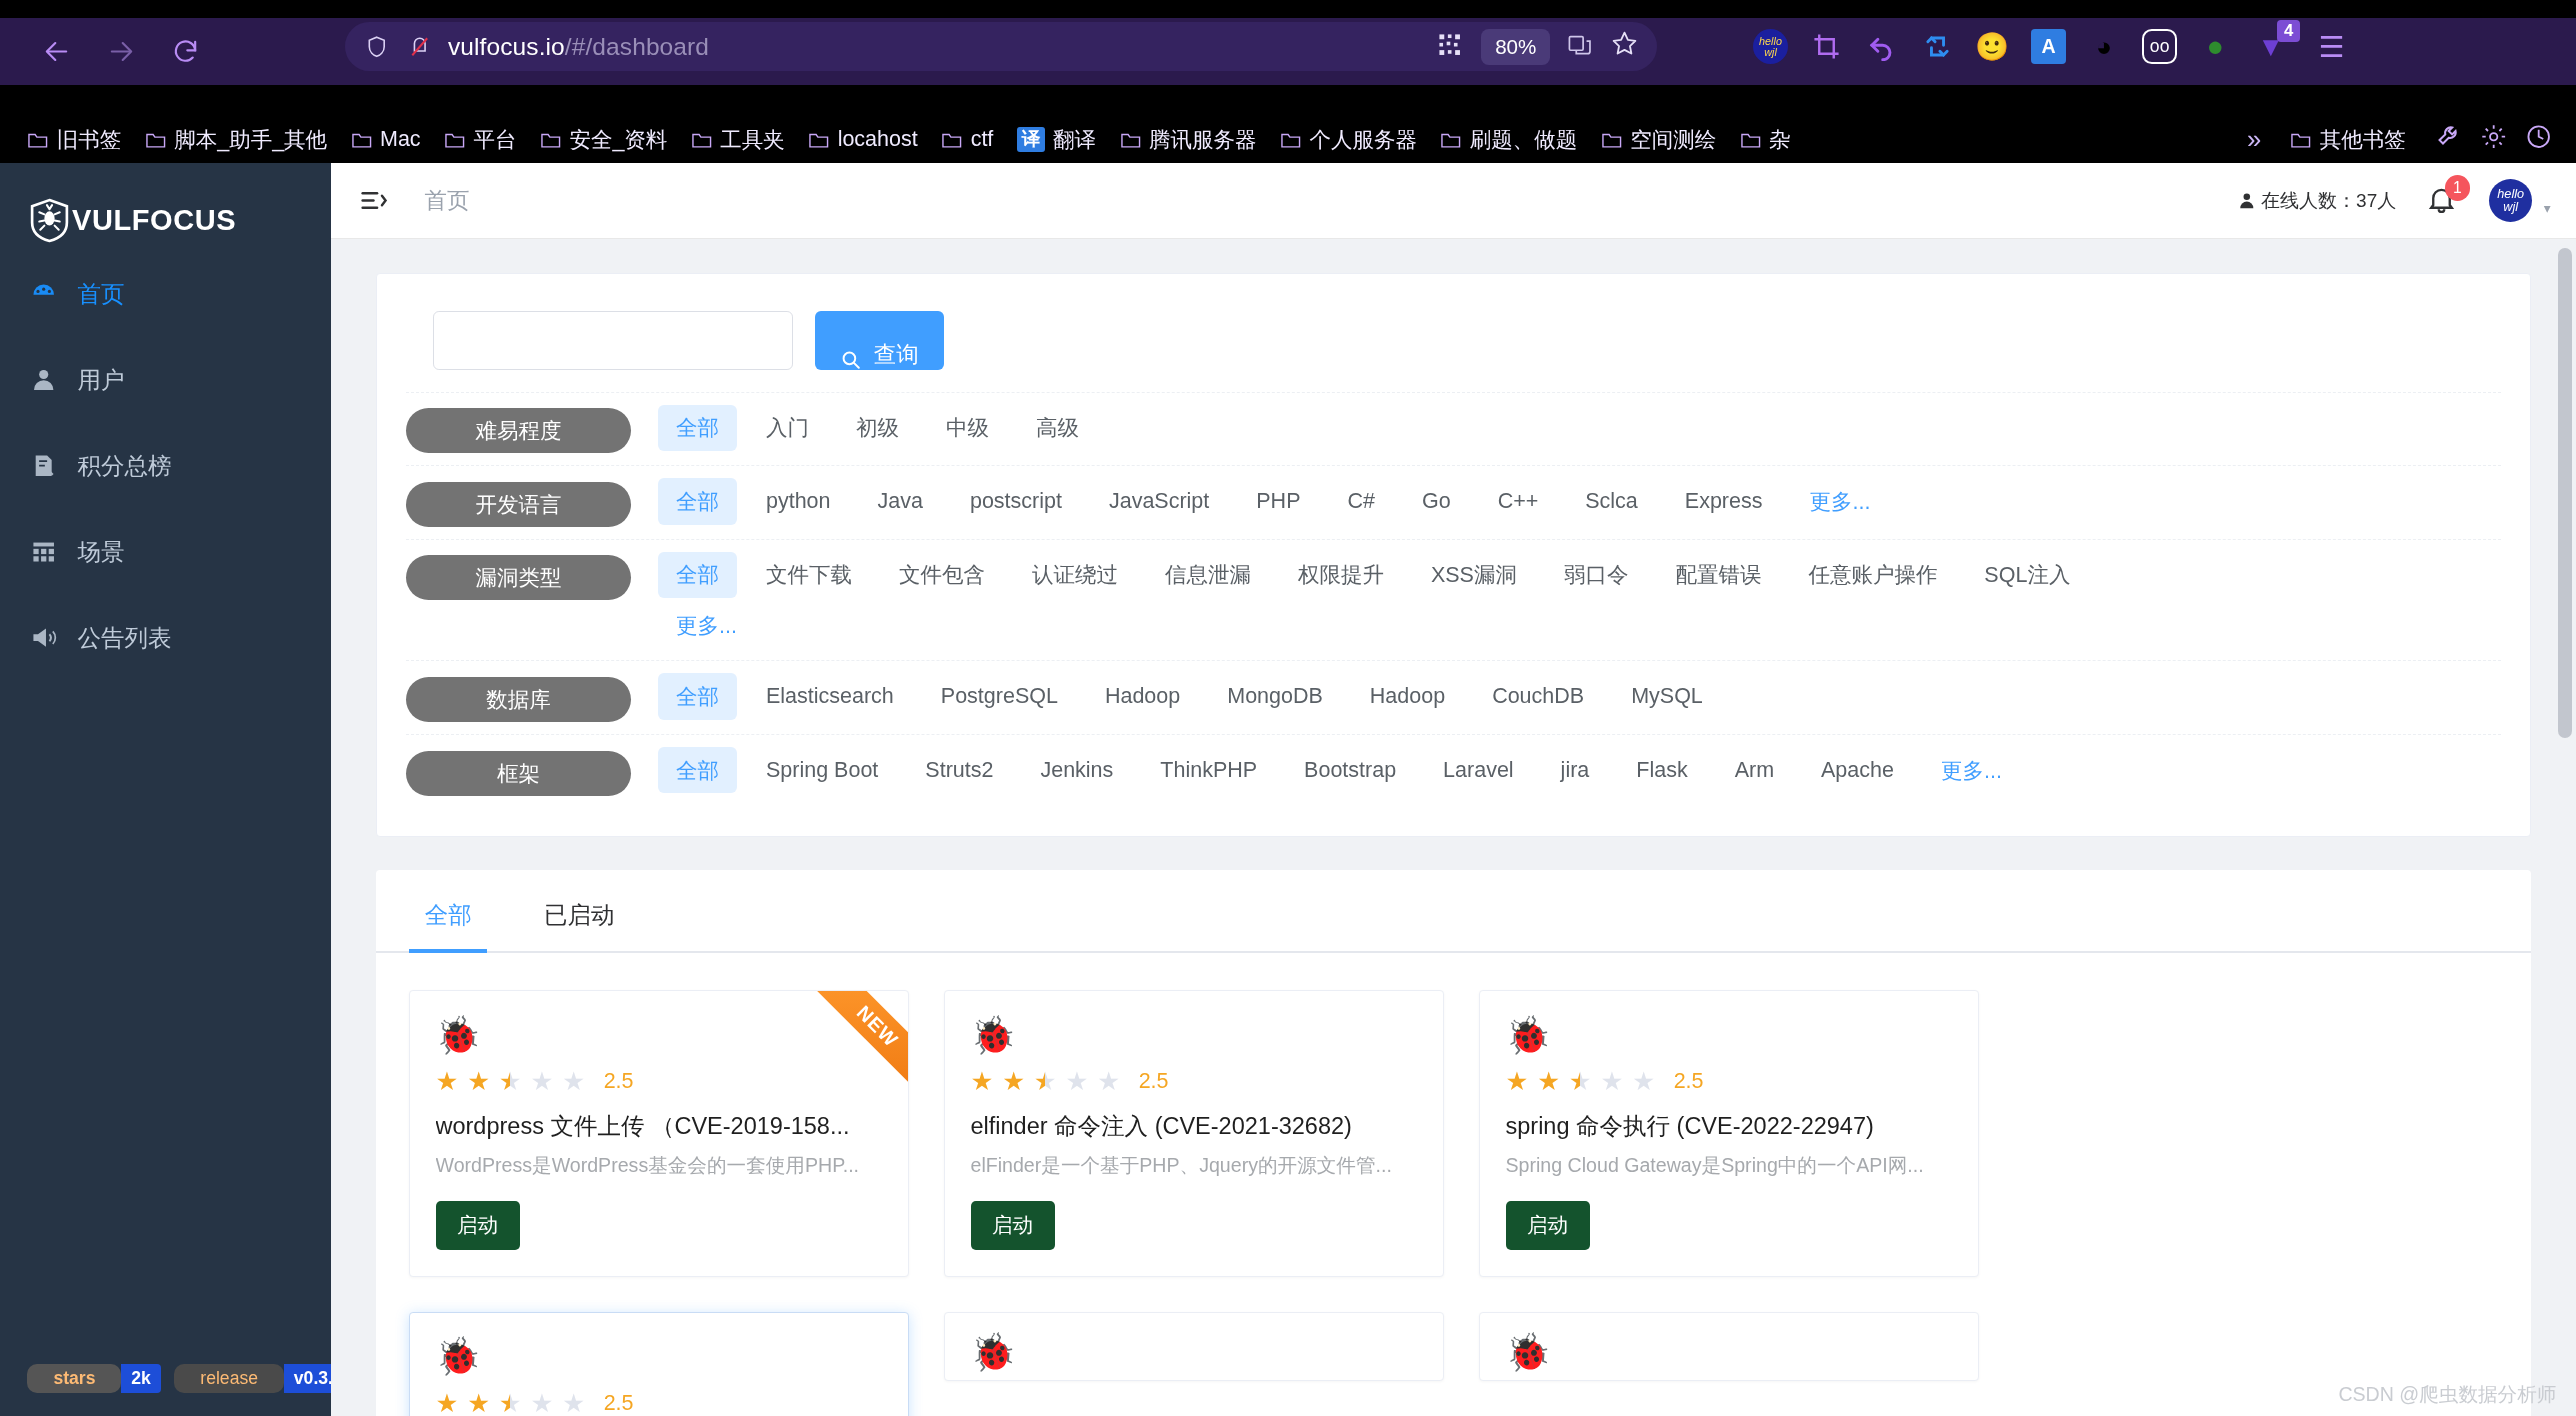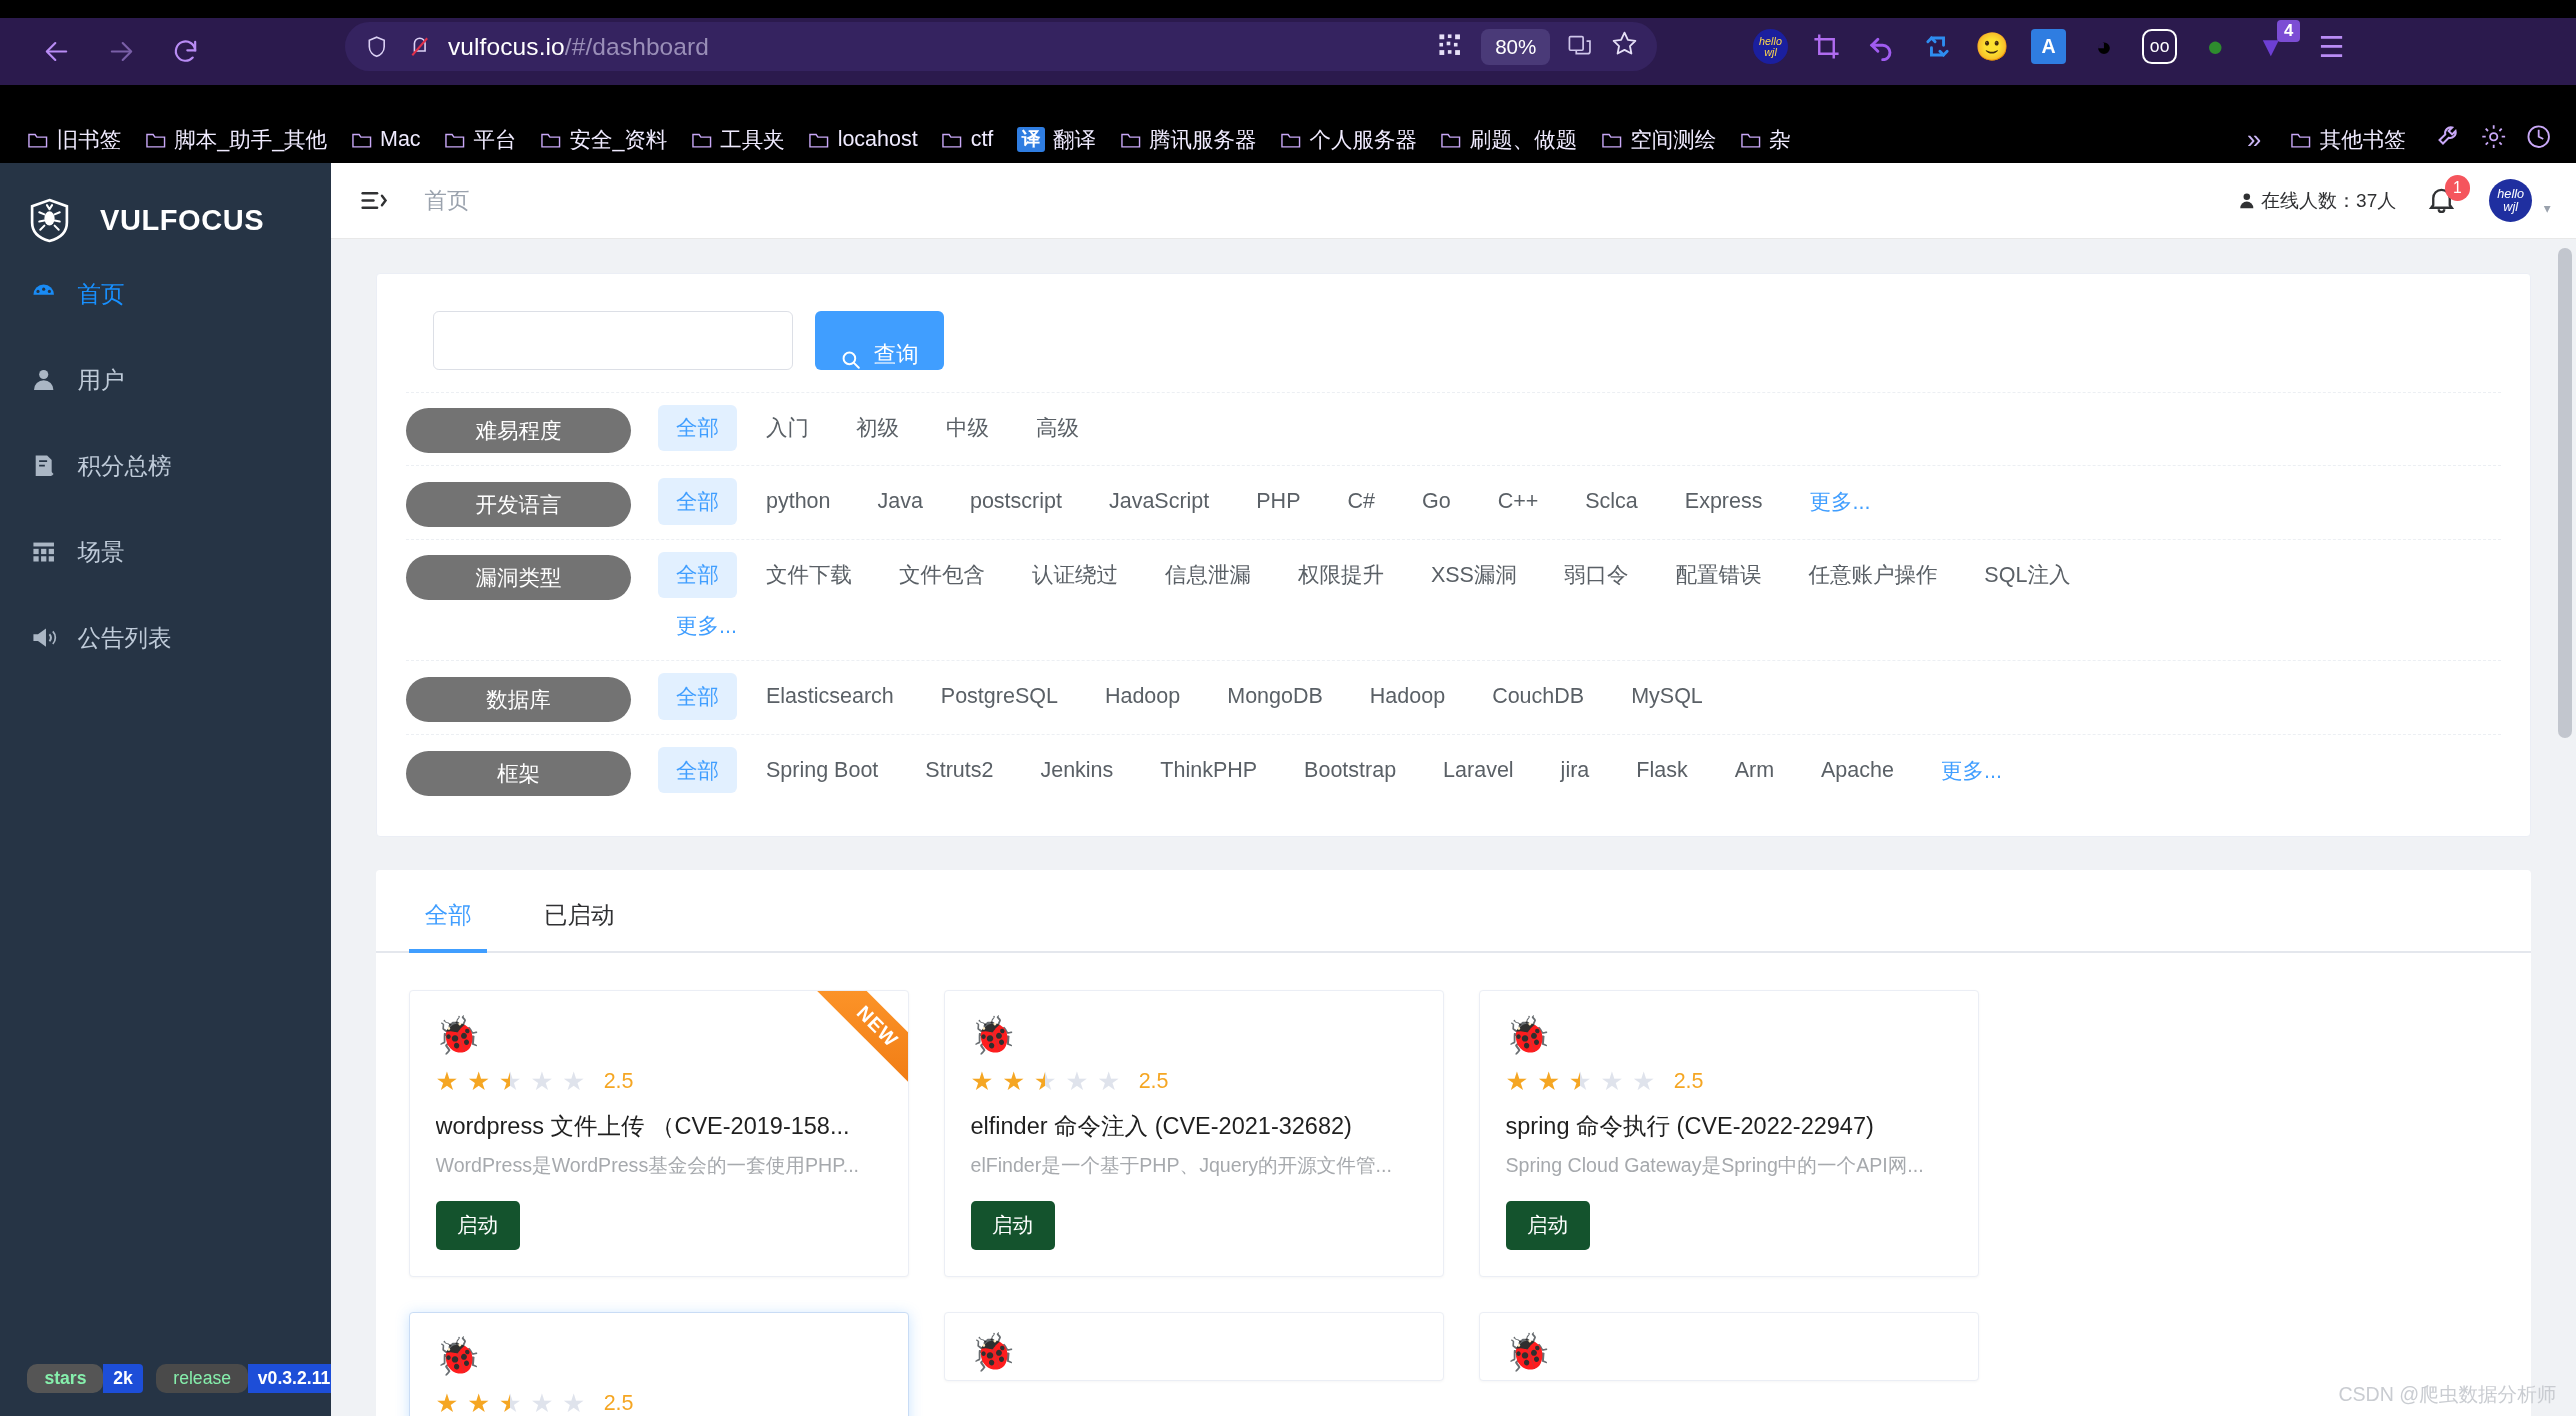--- a/index.html
+++ b/index.html
@@ -83,39 +83,39 @@
     position: absolute; left: 0; top: 163px; right: 0; bottom: 0;
     background: #f0f2f5; overflow: hidden;
   }
 
   
   .sidebar {
     position: absolute; left: 0; top: 0; bottom: 0; width: 331px;
     background: #263445; color: #bfcbd9;
   }
   .brand {
-    display: flex; align-items: center; gap: 30px;
+    display: flex; align-items: center; gap: 2px;
     padding: 27.4px 0 0 29px; height: 88px;
   }
   .brand-logo { width: 41px; height: 45px; flex: none; }
   .brand-text { color: #fff; font-size: 29px; font-weight: bold; letter-spacing: 0.6px; }
 
   .nav-item {
     display: flex; align-items: center; gap: 19.6px;
     height: 86px; padding-left: 29px; font-size: 23.5px; color: #bfcbd9;
   }
   .nav-item.active { color: #1890ff; }
   .nav-ico { width: 29px; height: 29px; display: flex; align-items: center; justify-content: center; flex: none; }
 
   .badges {
     position: absolute; left: 27.4px; bottom: 23.5px;
     display: flex; align-items: center; gap: 13.7px;
   }
   .badge { display: flex; height: 29px; border-radius: 3.9px; overflow: hidden; font-size: 17.6px; }
-  .badge .k { background: #555; color: #86efac; padding: 0 17px; display:flex; align-items:center; font-weight: bold; border-radius: 10px; }
+  .badge .k { background: #555; color: #fdba74; padding: 0 26px; display:flex; align-items:center; font-weight: bold; border-radius: 10px; }
   .badge .v { background: #1d4ed8; color: #fff; padding: 0 9.8px; display:flex; align-items:center; font-weight: bold; }
   .badge.rel .k { background: #4a4a4a; font-weight: normal; }
 
   
   .content { position: absolute; left: 331px; top: 0; right: 0; bottom: 0; background: #f0f2f5; }
 
   .topbar {
     height: 76px; background: #fff;
     display: flex; align-items: center; padding: 0 25.5px;
     border-bottom: 1px solid #e8e8e8;

